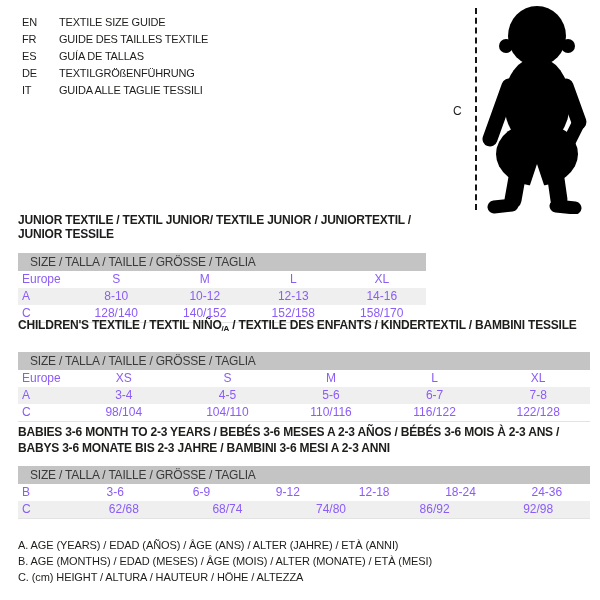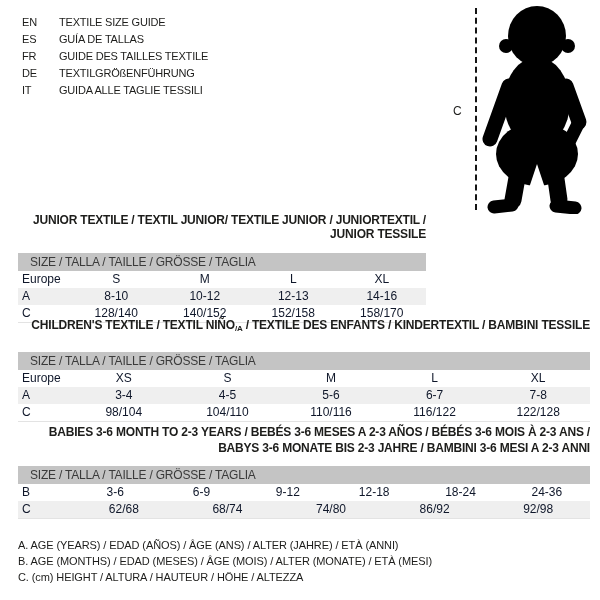--- a/index.html
+++ b/index.html
@@ -14,54 +14,54 @@
   
   .dash-line{position:absolute;left:475px;top:8px;height:202px;width:0;border-left:2px dashed #141414;}
   .c-label{position:absolute;left:453px;top:104px;font-size:12px;color:#1d1d1b;}
   .baby-svg{position:absolute;left:482px;top:4px;}
 
   
   .tbl{position:absolute;left:18px;}
   #table-0{top:213px;width:408px;}
   #table-1{top:318px;width:572px;}
   #table-2{top:424px;width:572px;}
-  .t-title{margin-bottom:12px;text-align:right;}
+  .t-title{margin-bottom:12px;}
   #table-1 .t-title{margin-bottom:16px;}
   #table-2 .t-title{margin-bottom:10px;}
   .t-title-line{font-size:12px;font-weight:bold;line-height:14px;letter-spacing:-0.2px;}
   #table-2 .t-title-line{line-height:16px;}
   .sub{font-size:8px;vertical-align:-2px;}
   .t-bar{background:#c4c4c4;height:18px;line-height:18px;font-size:12px;color:#3a3a3a;padding-left:12px;box-sizing:border-box;letter-spacing:-0.2px;}
   .t-rows{border-bottom:1px solid #e3e3e3;}
-  .t-row{display:flex;height:17px;line-height:17px;font-size:12px;color:#0f172a;}
+  .t-row{display:flex;height:17px;line-height:17px;font-size:12px;color:#8b5cf6;}
   .t-row:nth-child(even){background:#efefef;}
   .t-label{flex:0 0 54px;padding-left:4px;box-sizing:border-box;}
   .t-cell{flex:1;text-align:center;}
 
   
   .footnotes{position:absolute;left:18px;top:537px;}
   .footnote{font-size:11px;font-weight:normal;line-height:16px;letter-spacing:-0.1px;}
 </style>
 </head>
 <body>
 
 <div class="canvas">
 
   <div class="lang-block">
       <div class="lang-row">
         <span class="lang-code">EN</span>
         <span class="lang-label">TEXTILE SIZE GUIDE</span>
       </div>
       <div class="lang-row">
+        <span class="lang-code">FR</span>
+        <span class="lang-label">GUIDE DES TAILLES TEXTILE</span>
+      </div>
+      <div class="lang-row">
         <span class="lang-code">ES</span>
         <span class="lang-label">GUÍA DE TALLAS</span>
-      </div>
-      <div class="lang-row">
-        <span class="lang-code">FR</span>
-        <span class="lang-label">GUIDE DES TAILLES TEXTILE</span>
       </div>
       <div class="lang-row">
         <span class="lang-code">DE</span>
         <span class="lang-label">TEXTILGRÖßENFÜHRUNG</span>
       </div>
       <div class="lang-row">
         <span class="lang-code">IT</span>
         <span class="lang-label">GUIDA ALLE TAGLIE TESSILI</span>
       </div>
     </div>

